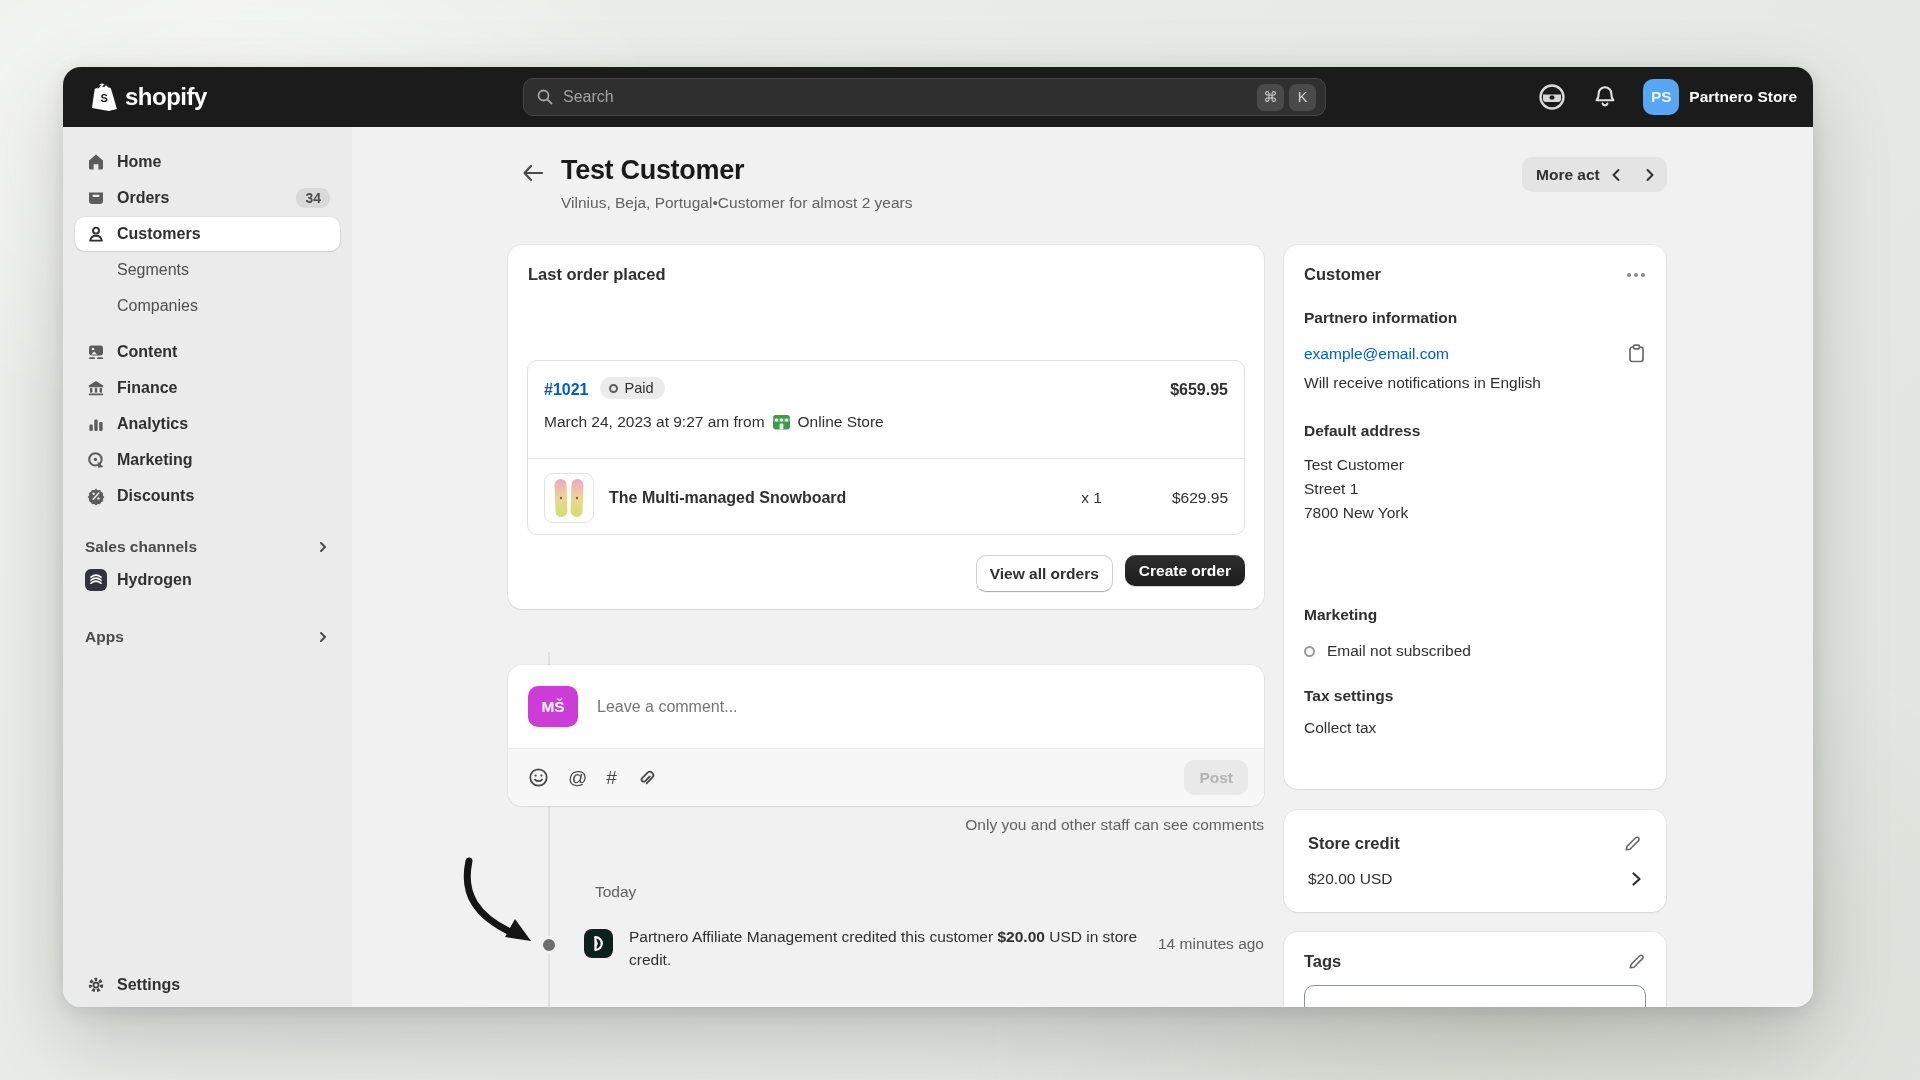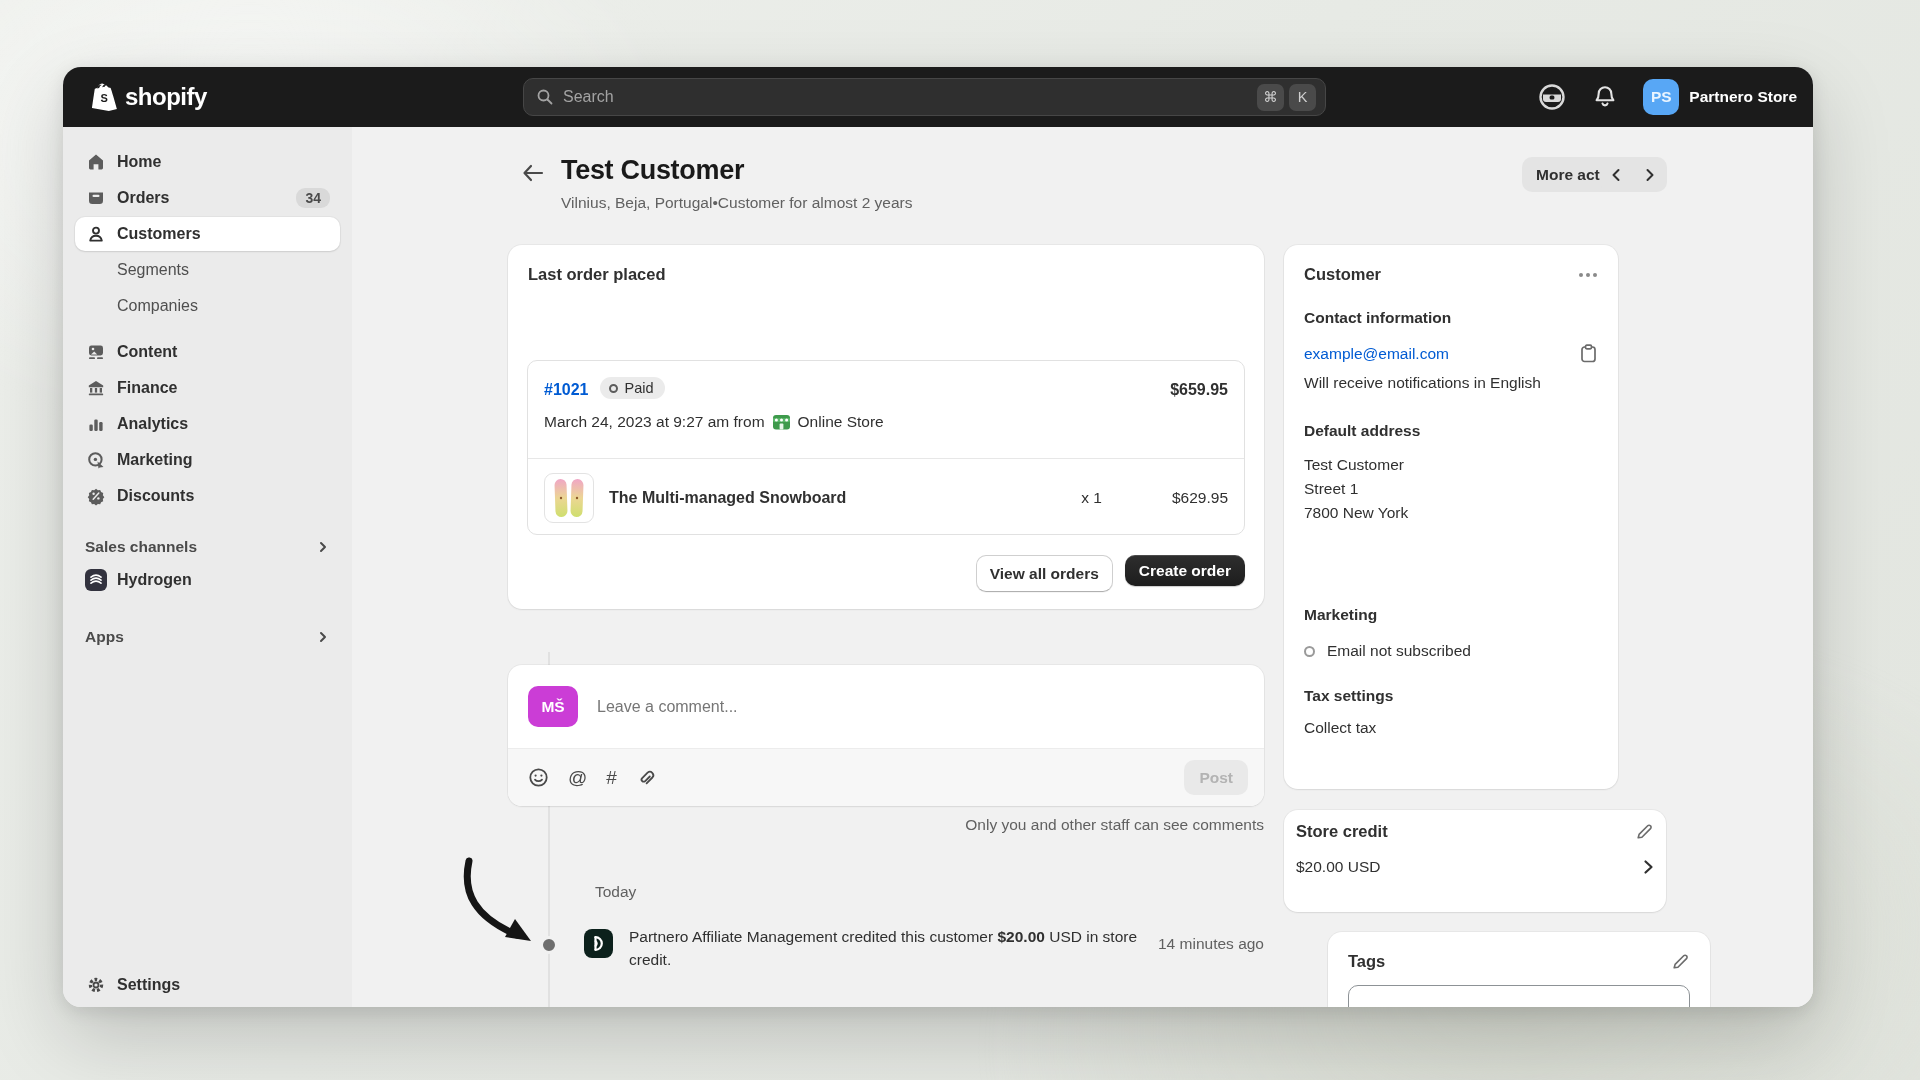--- a/index.html
+++ b/index.html
@@ -125,37 +125,37 @@
   .event-text { position:absolute; left:566px; top:858px; width:524px; font-size:15.5px;
     line-height:23px; color:#303030; }
   .event-amount { font-weight:700; }
   .event-time { position:absolute; left:1050px; top:868px; width:151px; text-align:right;
     font-size:15.5px; color:#616161; }
 
   
   .annot { position:absolute; left:392px; top:788px; pointer-events:none; }
 
   
-  .cust-card { left:1221px; top:178px; width:334px; height:544px; padding:20px; }
+  .cust-card { left:1221px; top:178px; width:382px; height:544px; padding:20px; }
   .card-head { display:flex; align-items:center; }
   .card-head .right-ic { margin-left:auto; cursor:pointer; }
   .sec-h { font-size:15.5px; font-weight:700; color:#303030; }
   .body-t { font-size:15.5px; color:#303030; }
   .link-t { font-size:15.5px; color:#005bd3; cursor:pointer; }
   .email-row { display:flex; align-items:center; margin:16px 0 10px 0; }
   .email-row .right-ic { margin-left:auto; cursor:pointer; }
   .addr-lines { line-height:24px; margin-top:13px; }
   .status-row { display:flex; align-items:center; gap:12px; height:30px; }
   .status-circle { width:11px; height:11px; border-radius:50%; border:2px solid #9a9a9a; }
 
-  .credit-card { left:1221px; top:743px; width:382px; height:102px; padding:12px; }
+  .credit-card { left:1221px; top:743px; width:382px; height:102px; padding:24px; }
   .credit-row { display:flex; align-items:center; margin-top:17px; }
   .credit-row .right-ic { margin-left:auto; cursor:pointer; }
 
-  .tags-card { left:1265px; top:865px; width:382px; height:130px; padding:20px; }
+  .tags-card { left:1221px; top:865px; width:382px; height:130px; padding:20px; }
   .tags-input { margin-top:14px; width:342px; height:44px; border:1.5px solid #8d9296; border-radius:10px; background:#fff; cursor:text; }
 
   svg { display:block; }
 </style>
 </head>
 <body>
 
 <div class="bg-blob1"></div>
 <div class="bg-blob2"></div>
 
@@ -482,21 +482,21 @@
     <div class="card-head">
       <span class="card-title">Customer</span>
       <span class="right-ic">
           <svg width="20" height="6" viewBox="0 0 20 6">
             <circle cx="3" cy="3" r="2" fill="#8a8a8a"></circle>
             <circle cx="10" cy="3" r="2" fill="#8a8a8a"></circle>
             <circle cx="17" cy="3" r="2" fill="#8a8a8a"></circle>
           </svg>
         </span>
     </div>
-    <div class="sec-h" style="margin-top:25px;">Contact information</div>
+    <div class="sec-h" style="margin-top:25px;">Partnero information</div>
     <div class="email-row">
       <span class="link-t">example@email.com</span>
       <span class="right-ic">
           <svg width="19" height="21" viewBox="0 0 19 21">
             <rect x="3" y="4" width="13" height="14.5" rx="2.5" fill="none" stroke="#6b6b6b" stroke-width="1.7"></rect>
             <rect x="6.5" y="2.2" width="6" height="3.6" rx="1.3" fill="#fff" stroke="#6b6b6b" stroke-width="1.7"></rect>
           </svg>
         </span>
     </div>
     <div class="body-t">Will receive notifications in English</div>

